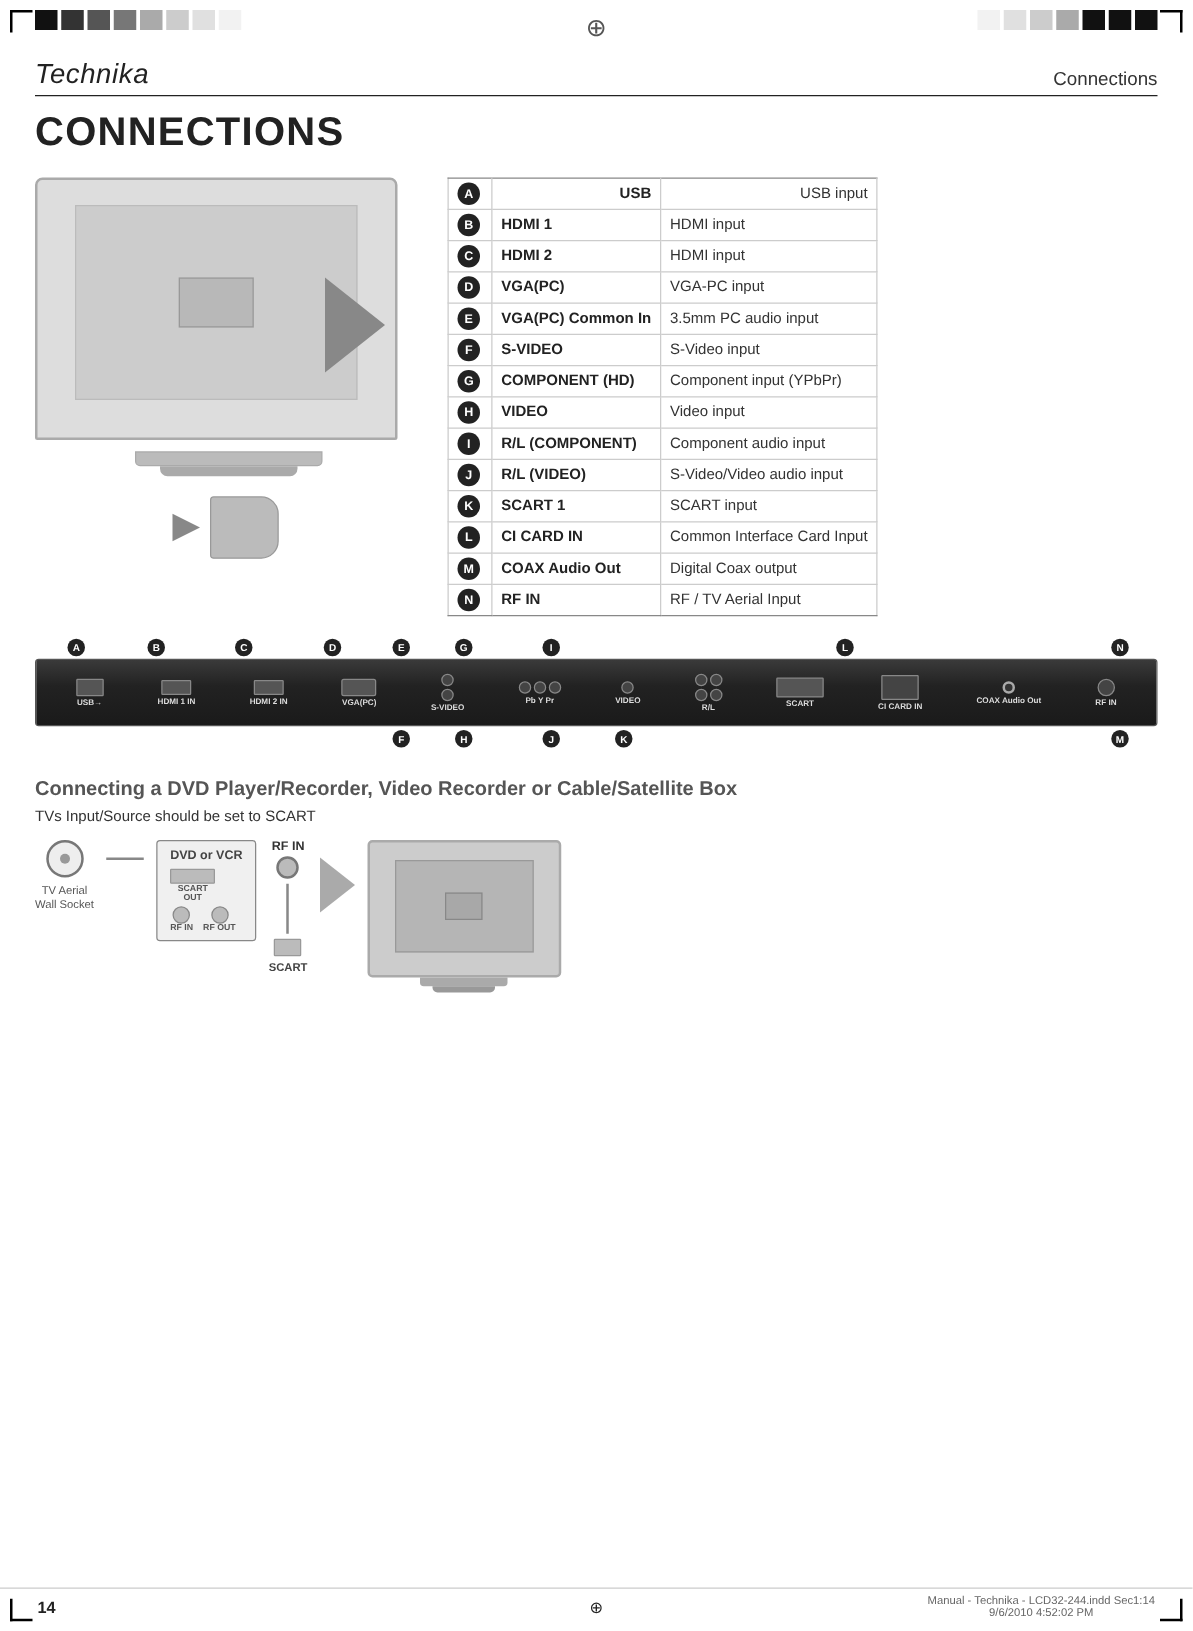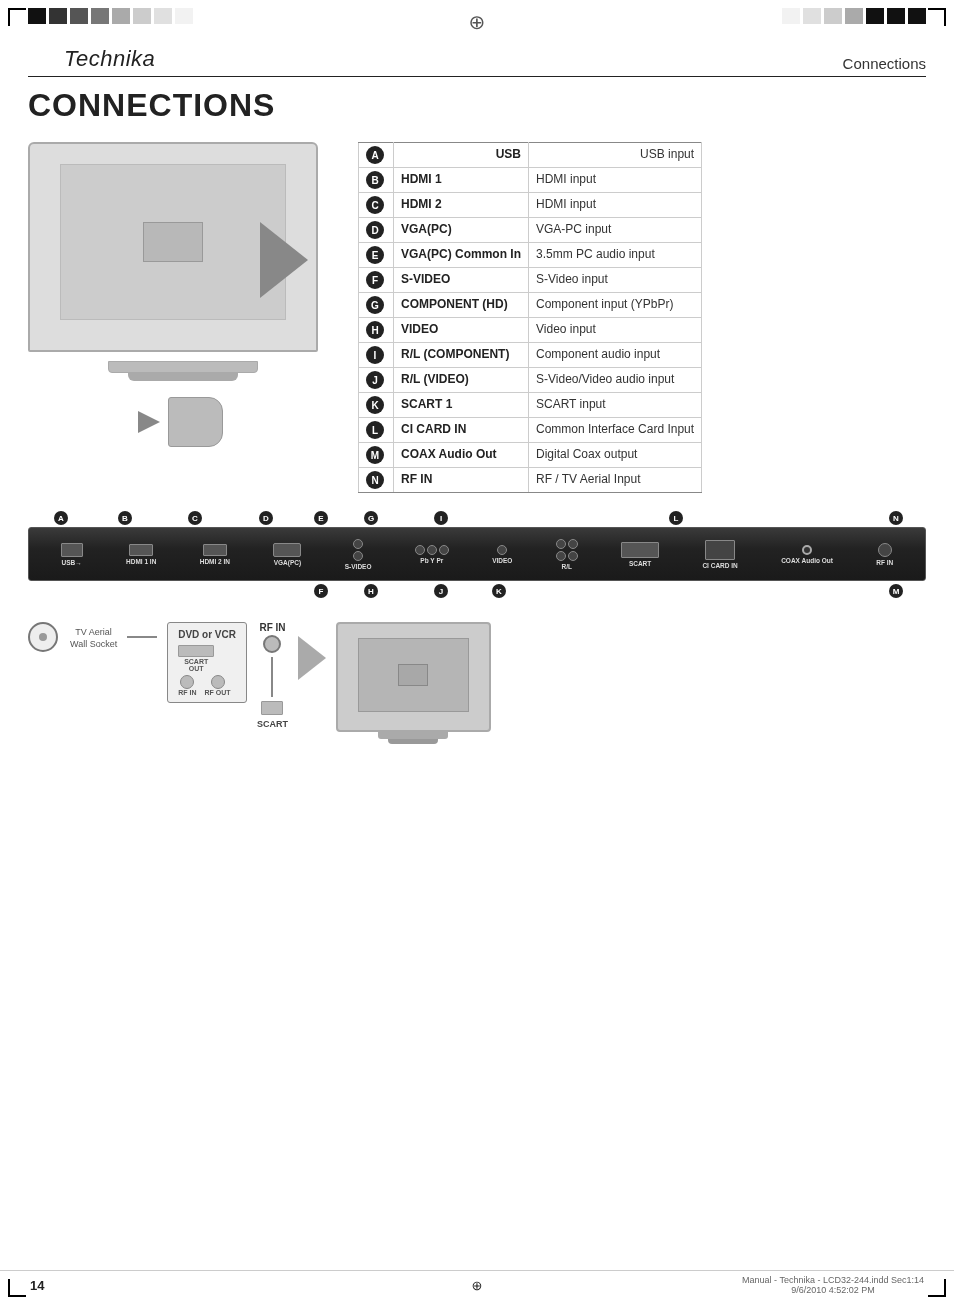--- a/index.html
+++ b/index.html
@@ -42,21 +42,20 @@
       border-bottom: 1.5px solid #222;
       padding-bottom: 4px;
       margin-bottom: 10px;
     }
     .brand-logo {
       font-size: 22px;
       font-style: italic;
       font-weight: 300;
       letter-spacing: 0.5px;
       color: #222;
-      margin-left: 36px;
     }
     .header-section-title {
       font-size: 15px;
       font-weight: normal;
       color: #333;
     }
 
     
     .top-stripes {
       position: absolute;
@@ -363,23 +362,23 @@
     }
 
     .dvd-diagram-section {
       display: flex;
       align-items: flex-start;
       gap: 10px;
       flex-wrap: nowrap;
     }
     .aerial-section {
       display: flex;
-      flex-direction: row;
+      flex-direction: column;
       align-items: center;
-      gap: 12px;
+      gap: 2px;
       justify-content: center;
     }
     .dvd-vcr-box {
       border: 1.5px solid #888;
       background: #f0f0f0;
       padding: 6px 10px 6px 10px;
       border-radius: 3px;
       position: relative;
     }
     .dvd-vcr-title {
@@ -672,20 +671,22 @@
         <span class="badge" style="width:14px;height:14px;font-size:8px;">K</span>
       </div>
 
       <div style="width:50px;display:flex;justify-content:center;">
         <span class="badge" style="width:14px;height:14px;font-size:8px;">M</span>
       </div>
     </div>
   </div>
 
   <div style="margin-top:20px;">
+    <div class="section-heading">Connecting a DVD Player/Recorder, Video Recorder or Cable/Satellite Box</div>
+    <div class="section-subheading">TVs Input/Source should be set to SCART</div>
 
     <div class="dvd-diagram-section">
 
       <div class="aerial-section">
         <div style="width:30px;height:30px;border-radius:50%;border:2.5px solid #777;display:flex;align-items:center;justify-content:center;background:#eee;">
           <div style="width:8px;height:8px;border-radius:50%;background:#999;"></div>
         </div>
         <div style="font-size:9px;color:#555;text-align:center;margin-top:3px;line-height:1.3;">TV Aerial<br>Wall Socket</div>
       </div>
 

